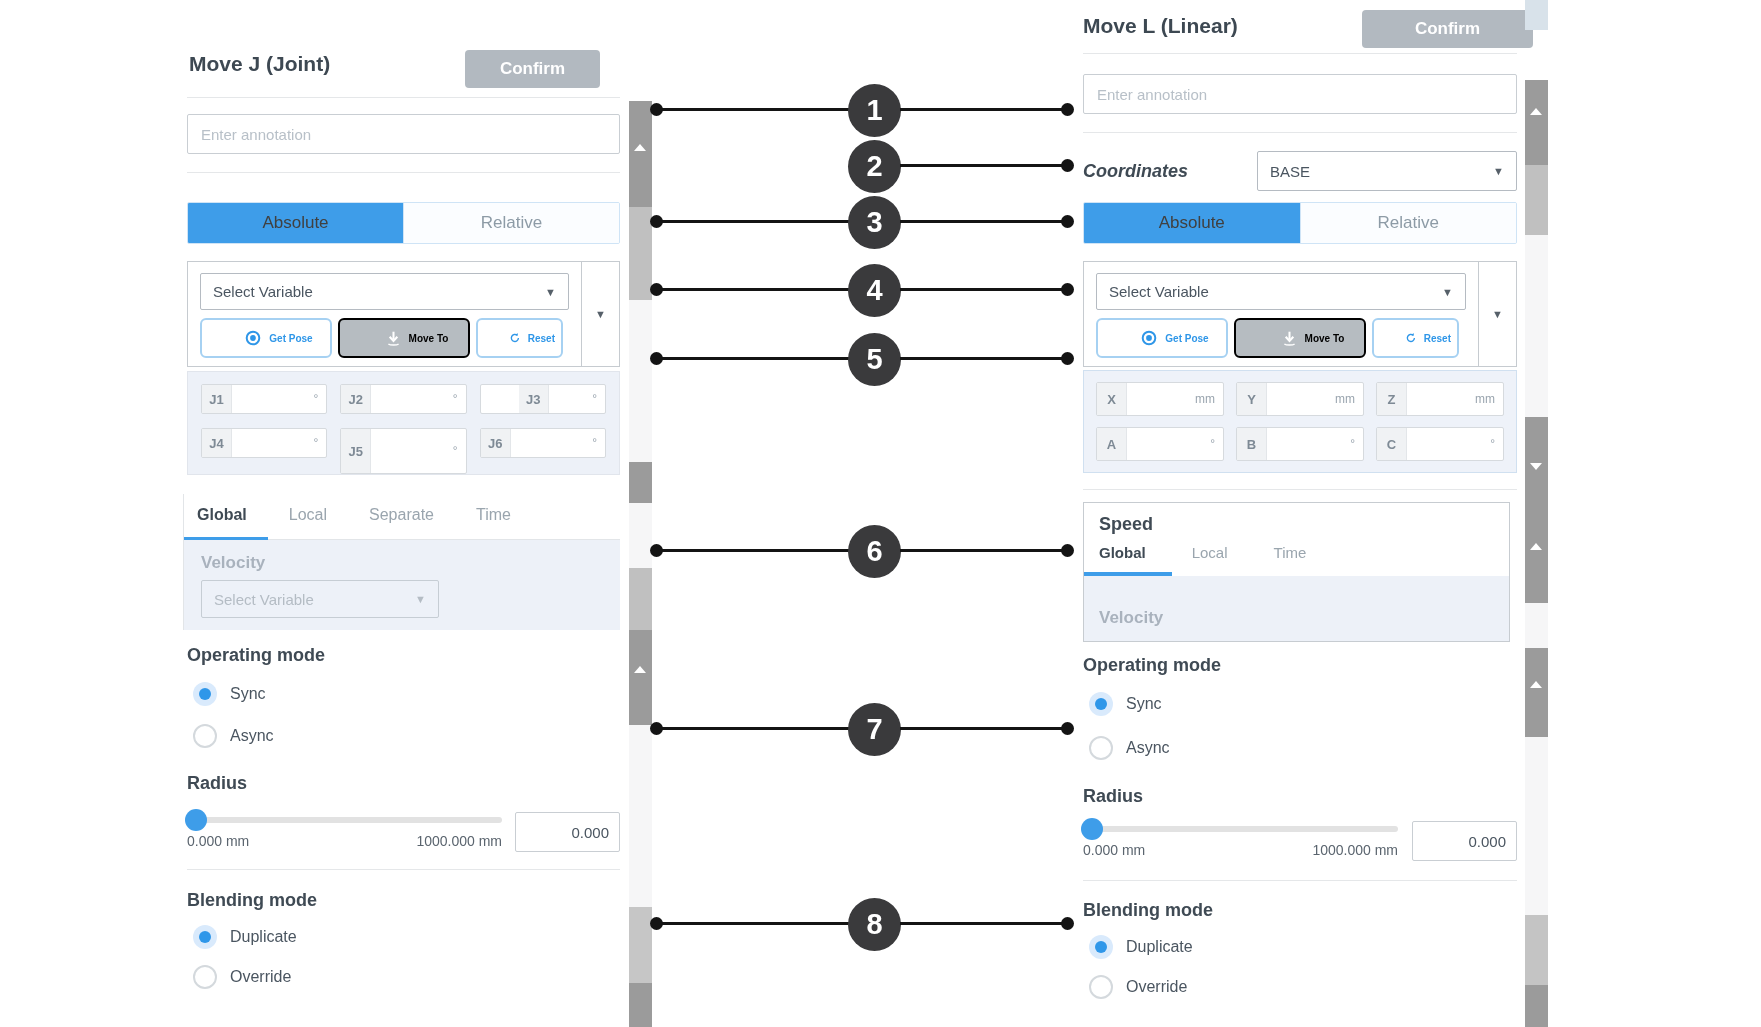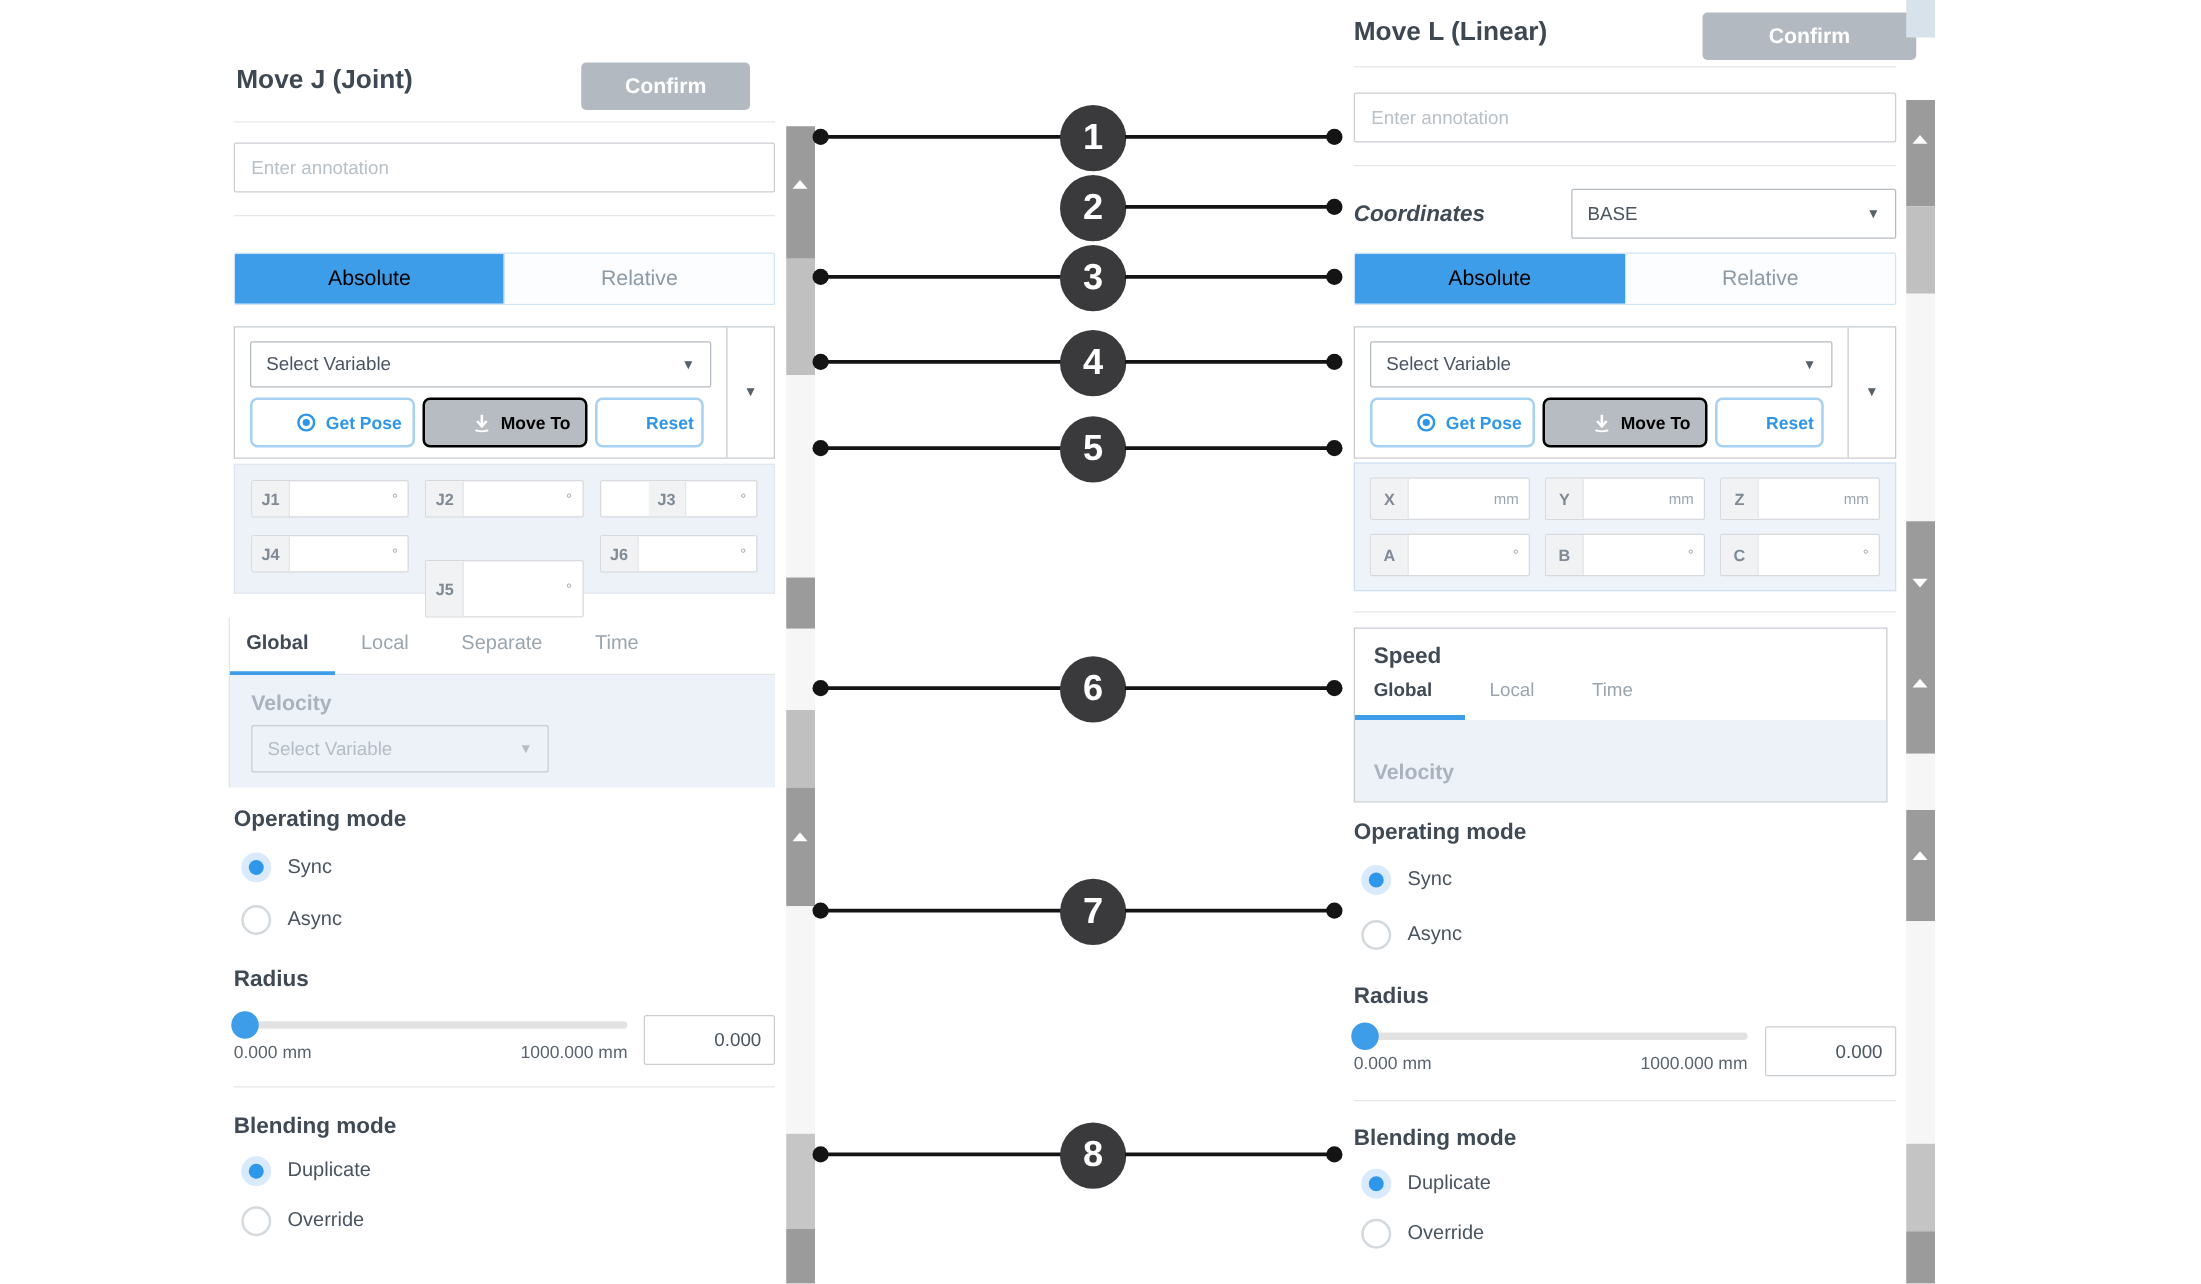--- a/index.html
+++ b/index.html
@@ -10,31 +10,31 @@
   .panel{position:absolute;top:0;height:1027px;}
   .p-title{font-size:21px;font-weight:bold;color:#3d4852;}
   .confirm-btn{background:#b2b9c0;color:#fff;font-size:17px;font-weight:bold;border:none;
                border-radius:4px;display:flex;align-items:center;justify-content:center;cursor:pointer;}
   .divider{position:absolute;left:0;right:0;height:1px;background:#e5e7e9;}
   .annot{width:100%;height:40px;border:1px solid #c9ced3;border-radius:2px;padding:0 13px;
          font-size:15px;color:#4a5560;font-family:"Liberation Sans",sans-serif;outline:none;}
   .annot::placeholder{color:#b8c0c8;}
   .seg-tabs{position:absolute;left:0;width:100%;height:42px;display:flex;border:1px solid #cfe4f6;border-radius:2px;overflow:hidden;}
   .seg-tab{flex:1;display:flex;align-items:center;justify-content:center;font-size:17px;cursor:pointer;}
-  .seg-tab.active{background:#3e9de9;color:#000000;}
+  .seg-tab.active{background:#3e9de9;color:#404040;}
   .seg-tab.idle{background:#fbfdff;color:#8d9ba6;border-left:1px solid #cfe4f6;}
   .vgroup{position:absolute;left:0;width:100%;border:1px solid #c6cbd0;background:#fff;display:flex;}
   .vgroup .vleft{flex:1;}
   .vgroup .vexp{width:38px;border-left:1px solid #c6cbd0;display:flex;align-items:center;justify-content:center;cursor:pointer;}
   .vselect{height:37px;border:1px solid #b5bbc2;border-radius:2px;display:flex;align-items:center;
            padding:0 12px;font-size:15px;color:#4a5560;cursor:pointer;}
   .vselect .chev{margin-left:auto;font-size:11px;color:#566069;}
   .btnrow{display:flex;gap:6px;height:40px;}
   .btn{display:flex;align-items:center;justify-content:center;gap:7px;border-radius:6px;
-       font-size:14px;font-weight:bold;cursor:pointer;padding-left:31px;}
+       font-size:10px;font-weight:bold;cursor:pointer;padding-left:31px;}
   .btn-blue{background:#fff;border:2px solid #a6d1f2;color:#2e96e8;}
   .btn-gray{background:#b6bcc1;border:2px solid #000000;color:#000000;}
   .grid6{position:absolute;left:0;width:100%;display:grid;grid-template-columns:1fr 1fr 1fr;}
   .jgrid{background:#edf1f8;border:1px solid #e1e5ec;padding:12px 13px;column-gap:13px;row-gap:14px;}
   .pgrid{background:#eef2f9;border:1px solid #d0e0f0;padding:11px 12px;column-gap:12px;row-gap:11px;}
   .fld{display:flex;align-items:center;background:#fff;border:1px solid #d6dade;border-radius:2px;cursor:text;}
   .fld .lbl{width:30px;height:100%;background:#f0f2f4;border-right:1px solid #e3e6e9;color:#7e8a95;
             font-weight:bold;font-size:13px;display:flex;align-items:center;justify-content:center;}
   .fld .unit{margin-left:auto;padding-right:8px;color:#9aa5af;font-size:12px;}
   .sp-tabs{display:flex;gap:42px;padding-left:13px;align-items:center;font-size:16px;color:#9aa5ae;}
@@ -137,21 +137,21 @@
           <span class="unit">°</span>
         </div>
       <div class="fld" style="height:30px;padding-left:38px;">
           <span class="lbl">J3</span>
           <span class="unit">°</span>
         </div>
       <div class="fld" style="height:30px;">
           <span class="lbl">J4</span>
           <span class="unit">°</span>
         </div>
-      <div class="fld" style="height:46px;margin-top:20px;">
+      <div class="fld" style="height:46px;">
           <span class="lbl">J5</span>
           <span class="unit">°</span>
         </div>
       <div class="fld" style="height:30px;">
           <span class="lbl">J6</span>
           <span class="unit">°</span>
         </div>
     </div>
 
     <div class="abs" style="left:-4px;top:494px;width:437px;height:46px;border-left:1px solid #e2e5e8;border-bottom:1px solid #e2e5e8;">

